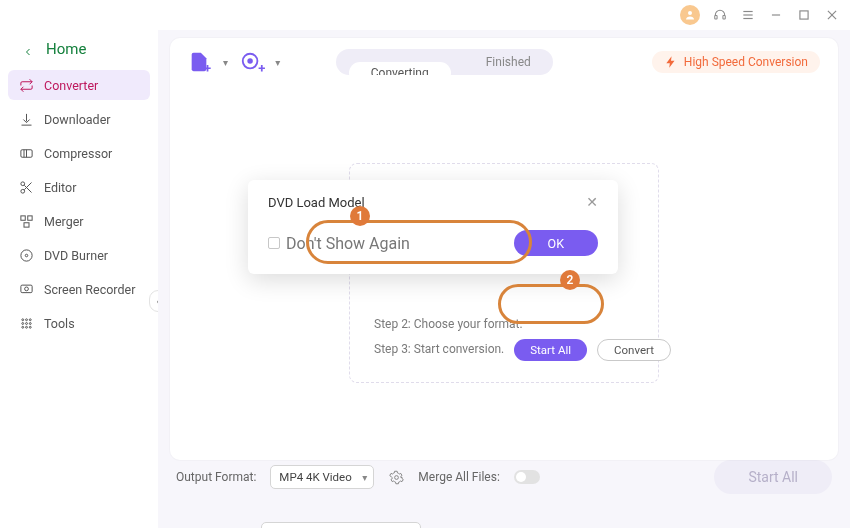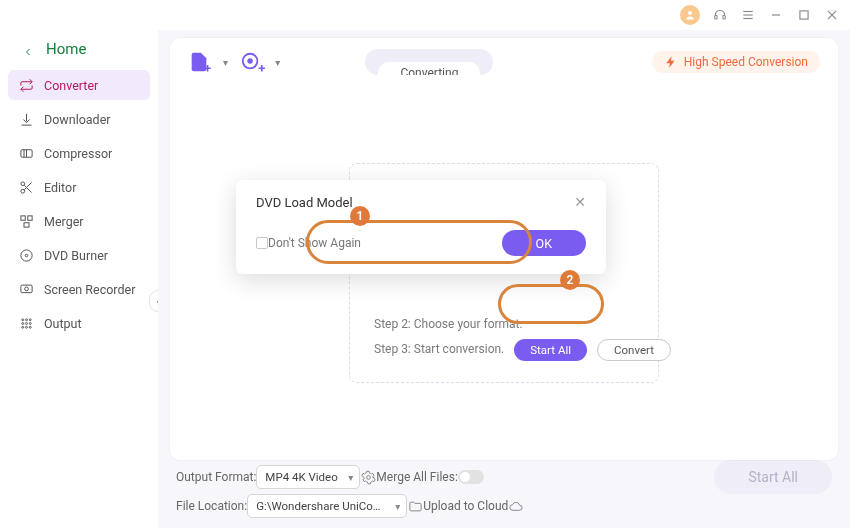--- a/index.html
+++ b/index.html
@@ -41,41 +41,41 @@
 
   .drop-zone { flex:1; display:flex; align-items:center; justify-content:center; }
   .drop-inner { width:310px; border:1px dashed #e0dceb; border-radius:8px; padding: 28px 24px 20px 24px; text-align:left; }
   .steps { font-size:12px; color:#7a7a7a; line-height:2.1; }
   .step-row { display:flex; align-items:center; gap:10px; white-space:nowrap; }
   .pill { display:inline-flex; align-items:center; justify-content:center; height:22px; padding:0 16px; border-radius:12px; font-size:11.5px; cursor:pointer; }
   .pill.primary { background:#7a5cf0; color:#fff; border:none; }
   .pill.secondary { background:#fff; color:#555; border:1px solid #c9c9c9; }
 
   
-  .footer { height:58px; display:flex; align-items:center; padding:0 6px; font-size:12px; color:#666; flex-wrap:wrap; }
+  .footer { height:58px; display:flex; align-items:center; gap:14px; padding:0 6px; font-size:12px; color:#666; flex-wrap:wrap; }
   .footer .lbl { white-space:nowrap; }
   .select { height:24px; border:1px solid #d5d5d5; border-radius:5px; background:#fff; padding:0 20px 0 8px; font-size:11.5px; color:#444; display:inline-flex; align-items:center; position:relative; cursor:pointer; }
   .select::after { content:"▾"; position:absolute; right:6px; color:#888; font-size:10px; }
   .footer .mini-icon { width:16px; height:16px; display:inline-flex; align-items:center; justify-content:center; color:#888; }
   .footer .mini-icon svg { width:15px; height:15px; stroke:currentColor; fill:none; stroke-width:1.6; }
   .toggle { width:26px; height:14px; background:#e2e2e2; border-radius:8px; position:relative; cursor:pointer; }
   .toggle::after { content:""; position:absolute; left:2px; top:2px; width:10px; height:10px; background:#fff; border-radius:50%; }
   .start-all { margin-left:auto; height:34px; padding:0 34px; background:#efedf7; color:#b6b0c9; border:none; border-radius:18px; font-size:14px; cursor:pointer; }
 
   
-  .modal { position:absolute; left:236px; top:180px; width:370px; background:#fff; border-radius:6px; box-shadow:0 6px 24px rgba(0,0,0,0.14); padding:14px 20px 18px 20px; }
+  .modal { position:absolute; left:248px; top:180px; width:370px; background:#fff; border-radius:6px; box-shadow:0 6px 24px rgba(0,0,0,0.14); padding:14px 20px 18px 20px; }
   .modal-header { display:flex; align-items:center; justify-content:space-between; font-size:13px; color:#333; margin-bottom:20px; }
   .modal-header .x { color:#999; cursor:pointer; font-size:14px; }
   .radio-group { display:flex; justify-content:center; gap:50px; margin: 6px 0 22px 0; font-size:12.5px; color:#555; }
   .radio { display:flex; align-items:center; gap:6px; cursor:pointer; }
   .radio .dot { width:13px; height:13px; border-radius:50%; border:2px solid #c9c2ec; display:inline-block; position:relative; }
   .radio.on .dot { border-color:#7a5cf0; }
   .radio.on .dot::after { content:""; position:absolute; inset:2px; background:#7a5cf0; border-radius:50%; }
   .modal-footer { display:flex; align-items:center; justify-content:space-between; }
-  .chk { display:flex; align-items:center; font-size:12px; color:#777; cursor:pointer; }
+  .chk { display:flex; align-items:center; gap:6px; font-size:16px; color:#777; cursor:pointer; }
   .chk .box { width:12px; height:12px; border:1px solid #c7c7c7; border-radius:2px; display:inline-block; }
   .ok-btn { background:#7a5cf0; color:#fff; border:none; border-radius:14px; height:26px; padding:0 34px; font-size:12.5px; cursor:pointer; }
 
   
   .anno-ring1 { position:absolute; left:306px; top:220px; width:226px; height:44px; border:3px solid #d8843b; border-radius:26px; pointer-events:none; }
   .anno-ring2 { position:absolute; left:498px; top:284px; width:106px; height:40px; border:3px solid #d8843b; border-radius:22px; pointer-events:none; }
   .badge { position:absolute; width:20px; height:20px; border-radius:50%; background:#e07a3a; color:#fff; font-size:12px; font-weight:600; display:flex; align-items:center; justify-content:center; pointer-events:none; }
   .badge.b1 { left:350px; top:206px; }
   .badge.b2 { left:560px; top:270px; }
 </style>
@@ -209,21 +209,21 @@
                 <circle cx="12" cy="6" r="1.5"></circle>
                 <circle cx="18" cy="6" r="1.5"></circle>
                 <circle cx="6" cy="12" r="1.5"></circle>
                 <circle cx="12" cy="12" r="1.5"></circle>
                 <circle cx="18" cy="12" r="1.5"></circle>
                 <circle cx="6" cy="18" r="1.5"></circle>
                 <circle cx="12" cy="18" r="1.5"></circle>
                 <circle cx="18" cy="18" r="1.5"></circle>
               </svg>
             </span>
-          <span>Output</span>
+          <span>Tools</span>
         </div>
       </div>
       <div class="collapse-toggle">‹</div>
     </div>
 
     <div class="main">
       <div class="main-card">
 
         <div class="toolbar">
           <div class="tool-btn">
@@ -237,20 +237,21 @@
             <svg viewBox="0 0 24 24" fill="none" stroke="#7a5cf0" stroke-width="2">
                 <circle cx="11" cy="11" r="8"></circle>
                 <circle cx="11" cy="11" r="2" fill="#7a5cf0"></circle>
               </svg>
             <span style="position:relative;left:-6px;top:6px;color:#7a5cf0;font-weight:bold;font-size:13px">+</span>
             <span class="drop">▾</span>
           </div>
 
           <div class="seg" style="margin:0 auto;">
             <button class="on">Converting</button>
+            <button>Finished</button>
           </div>
 
           <div class="hsc">
             <svg viewBox="0 0 24 24">
                 <path d="M13 2 4 14h6l-1 8 9-12h-6z"></path>
               </svg>
             <span>High Speed Conversion</span>
           </div>
         </div>
 

